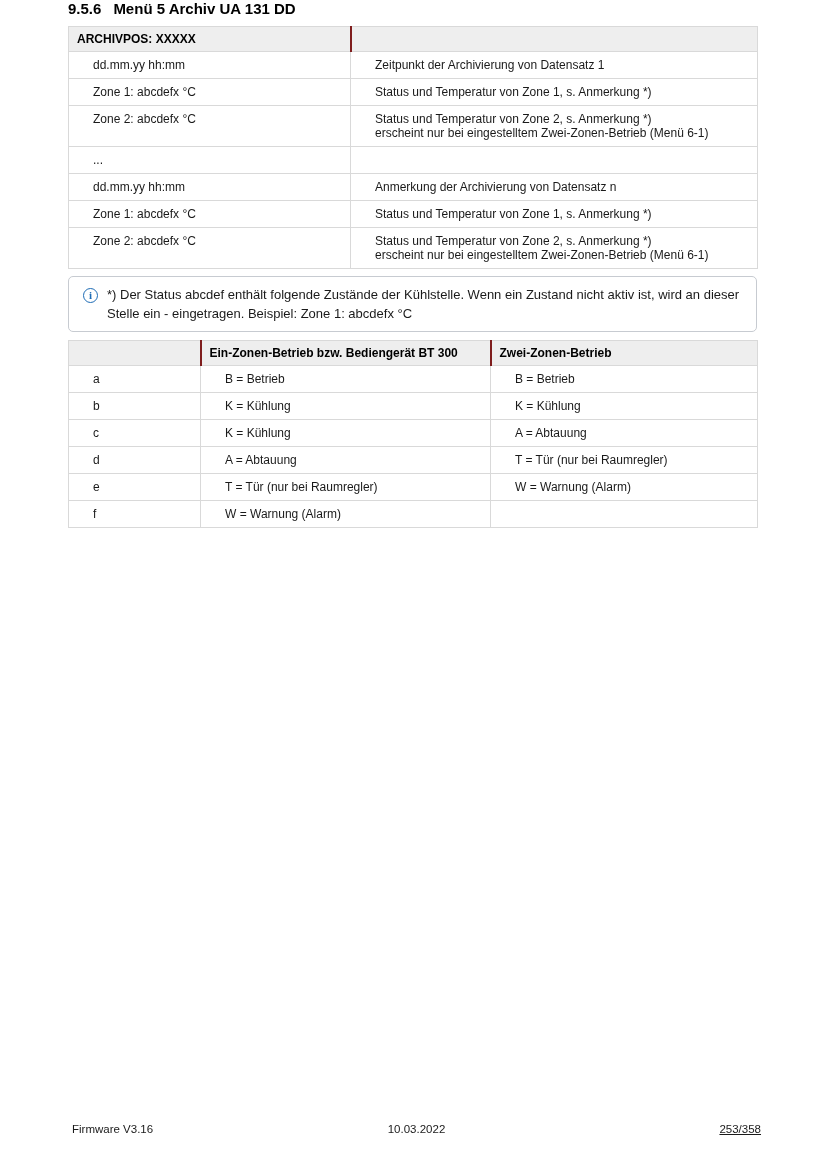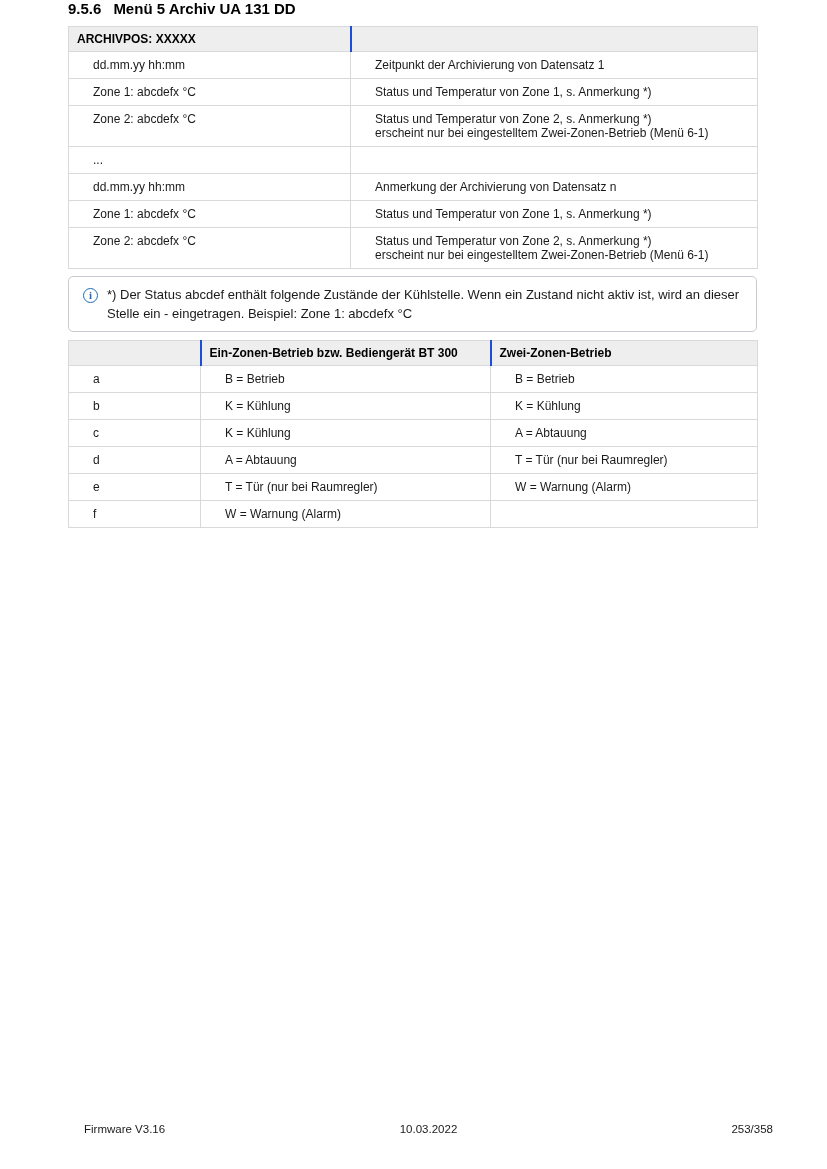--- a/index.html
+++ b/index.html
@@ -11,38 +11,38 @@
           color:#6b7076; letter-spacing:-1px; }
 
   .heading { font-size:15px; line-height:17px; font-weight:bold; color:#000; }
   .heading .num { margin-right:12px; }
 
   table { border-collapse:collapse; width:689px; table-layout:fixed; font-size:12px; }
   td, th { border:1px solid #d9d9d9; padding:6px 24px; vertical-align:top;
            line-height:14px; text-align:left; font-weight:normal; color:#1a1a1a;
            overflow:hidden; white-space:nowrap; }
   thead th { background:#eeeeee; font-weight:bold; color:#000; padding:5px 8px; }
-  thead th + th { border-left:2px solid #1d4ed8; }
+  thead th + th { border-left:2px solid #7f1d1d; }
   .archive-table { margin-top:9px; }
   .status-table { margin-top:8px; }
   .cell-line { line-height:14px; }
 
   .note { margin-top:7px; border:1px solid #c7cbd1; border-radius:5px;
           padding:8px 14px; display:flex; gap:9px; align-items:flex-start; }
   .info-icon { flex:0 0 auto; width:15px; height:15px; border:1.5px solid #1e6cb5;
                border-radius:50%; color:#1e6cb5; font-family:"Liberation Serif", serif;
                font-size:11px; line-height:12px; text-align:center; font-weight:bold;
                margin-top:3px; }
   .note-text { font-size:13px; line-height:19px; color:#1a1a1a; max-width:645px; }
 
-  .footer { position:absolute; top:1122px; left:84px; width:689px;
+  .footer { position:absolute; top:1122px; left:72px; width:689px;
             font-size:11.5px; line-height:14px; display:flex; color:#1a1a1a; }
   .footer .l { flex:1; text-align:left; }
   .footer .c { flex:1; text-align:center; }
-  .footer .r { flex:1; text-align:right; }
+  .footer .r { flex:1; text-align:right;text-decoration:underline; }
 </style>
 </head>
 <body>
 
 <div class="content">
 
 
   <div class="heading">
     <span class="num">9.5.6</span><span>Menü 5 Archiv UA 131 DD</span>
   </div>

